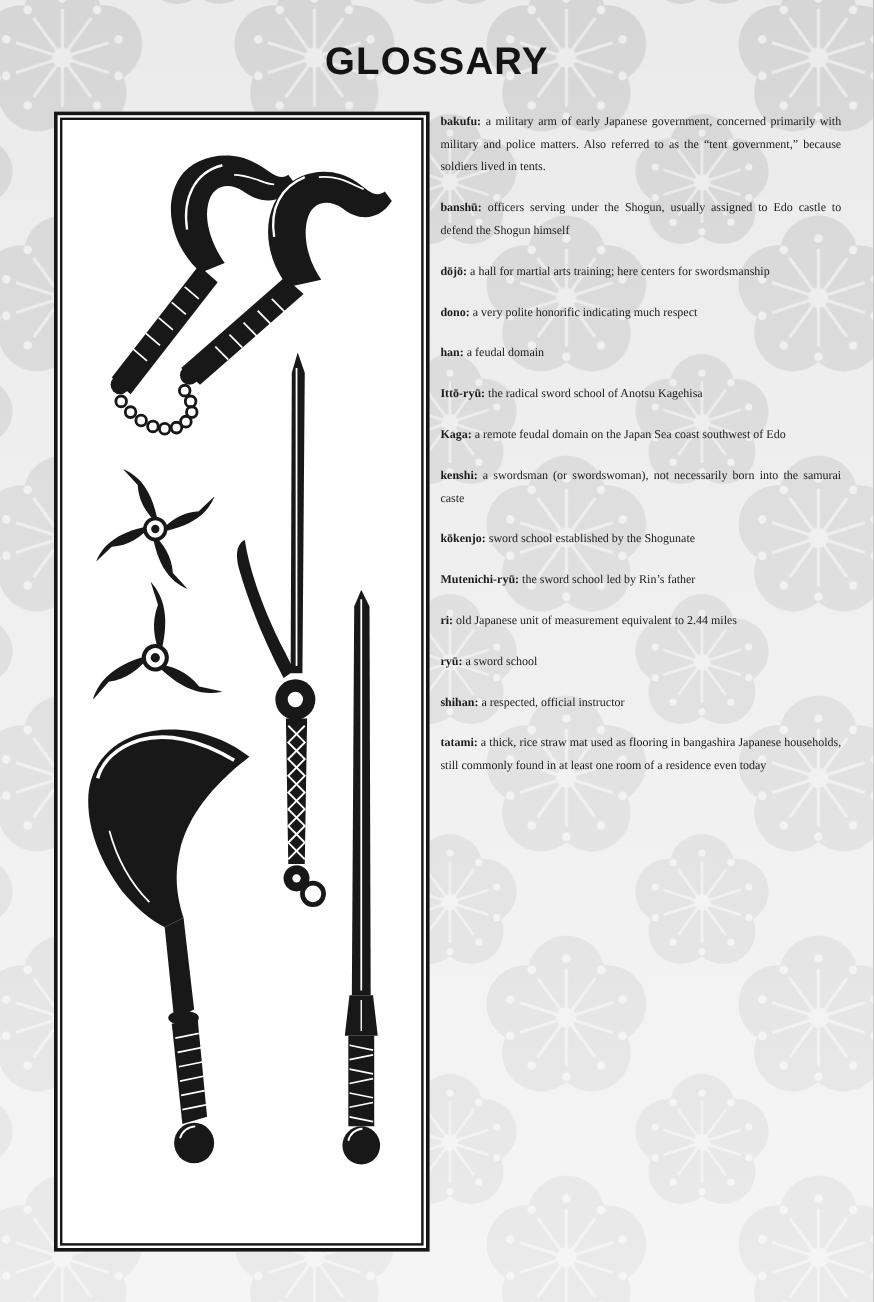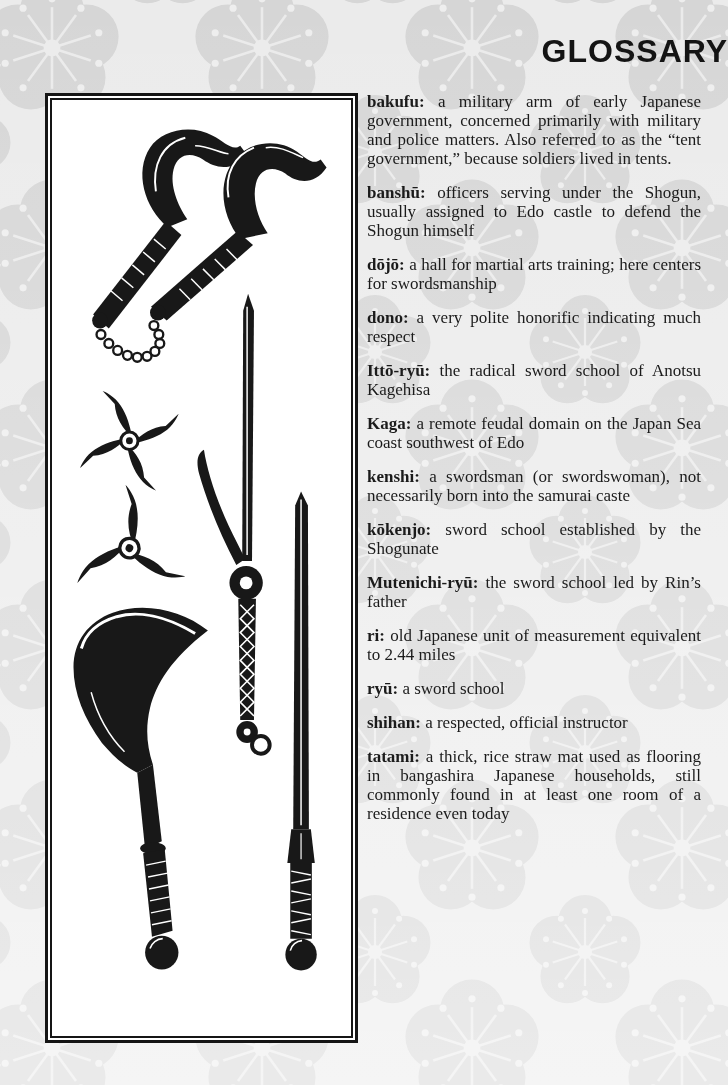--- a/index.html
+++ b/index.html
@@ -4,33 +4,33 @@
 <style>
   html,body { margin:0; padding:0; background:#888; }
   #page {
     position:relative; width:728px; height:1085px; overflow:hidden;
     background:#ebebeb;
     font-family:"Liberation Serif", serif;
   }
   #bg { position:absolute; left:0; top:0; width:728px; height:1085px; }
   #title {
     position:absolute; top:33px; left:0; width:728px; margin:0;
-    text-align:right;
+    text-align:center;
     font-family:"Liberation Sans", sans-serif;
     font-weight:700; font-size:32px; letter-spacing:1px; color:#141414;
   }
   #panel {
     position:absolute; left:45px; top:93px; width:313px; height:950px;
     background:#ffffff; border:3px solid #151515; box-sizing:border-box;
   }
   #panel-inner { position:absolute; inset:2px; border:2px solid #151515; }
   #weapons { position:absolute; inset:0; width:100%; height:100%; }
   #glossary {
     position:absolute; left:367px; top:92px; width:334px;
-    color:#1b1b1b; font-size:17px; line-height:19px;
+    color:#1b1b1b; font-size:10px; line-height:19px;
     text-align:justify;
   }
   .entry { margin:0 0 15px 0; }
   .term { font-weight:700; }
   .ink { fill:#181818; }
   .hl  { stroke:#ffffff; fill:none; }
 </style>
 </head>
 <body>
 
@@ -213,20 +213,21 @@
         <path class="hl" stroke-width="1.6" d="M104,858 A14,14 0 0 1 117,848"></path>
       </g>
     </svg>
   </div>
 
   <div id="glossary">
       <p class="entry"><b class="term">bakufu:</b> <span>a military arm of early Japanese government, concerned primarily with military and police matters. Also referred to as the “tent government,” because soldiers lived in tents.</span></p>
       <p class="entry"><b class="term">banshū:</b> <span>officers serving under the Shogun, usually assigned to Edo castle to defend the Shogun himself</span></p>
       <p class="entry"><b class="term">dōjō:</b> <span>a hall for martial arts training; here centers for swordsmanship</span></p>
       <p class="entry"><b class="term">dono:</b> <span>a very polite honorific indicating much respect</span></p>
+      <p class="entry"><b class="term">han:</b> <span>a feudal domain</span></p>
       <p class="entry"><b class="term">Ittō-ryū:</b> <span>the radical sword school of Anotsu Kagehisa</span></p>
       <p class="entry"><b class="term">Kaga:</b> <span>a remote feudal domain on the Japan Sea coast southwest of Edo</span></p>
       <p class="entry"><b class="term">kenshi:</b> <span>a swordsman (or swordswoman), not necessarily born into the samurai caste</span></p>
       <p class="entry"><b class="term">kōkenjo:</b> <span>sword school established by the Shogunate</span></p>
       <p class="entry"><b class="term">Mutenichi-ryū:</b> <span>the sword school led by Rin’s father</span></p>
       <p class="entry"><b class="term">ri:</b> <span>old Japanese unit of measurement equivalent to 2.44 miles</span></p>
       <p class="entry"><b class="term">ryū:</b> <span>a sword school</span></p>
       <p class="entry"><b class="term">shihan:</b> <span>a respected, official instructor</span></p>
       <p class="entry"><b class="term">tatami:</b> <span>a thick, rice straw mat used as flooring in bangashira Japanese households, still commonly found in at least one room of a residence even today</span></p>
     </div>

